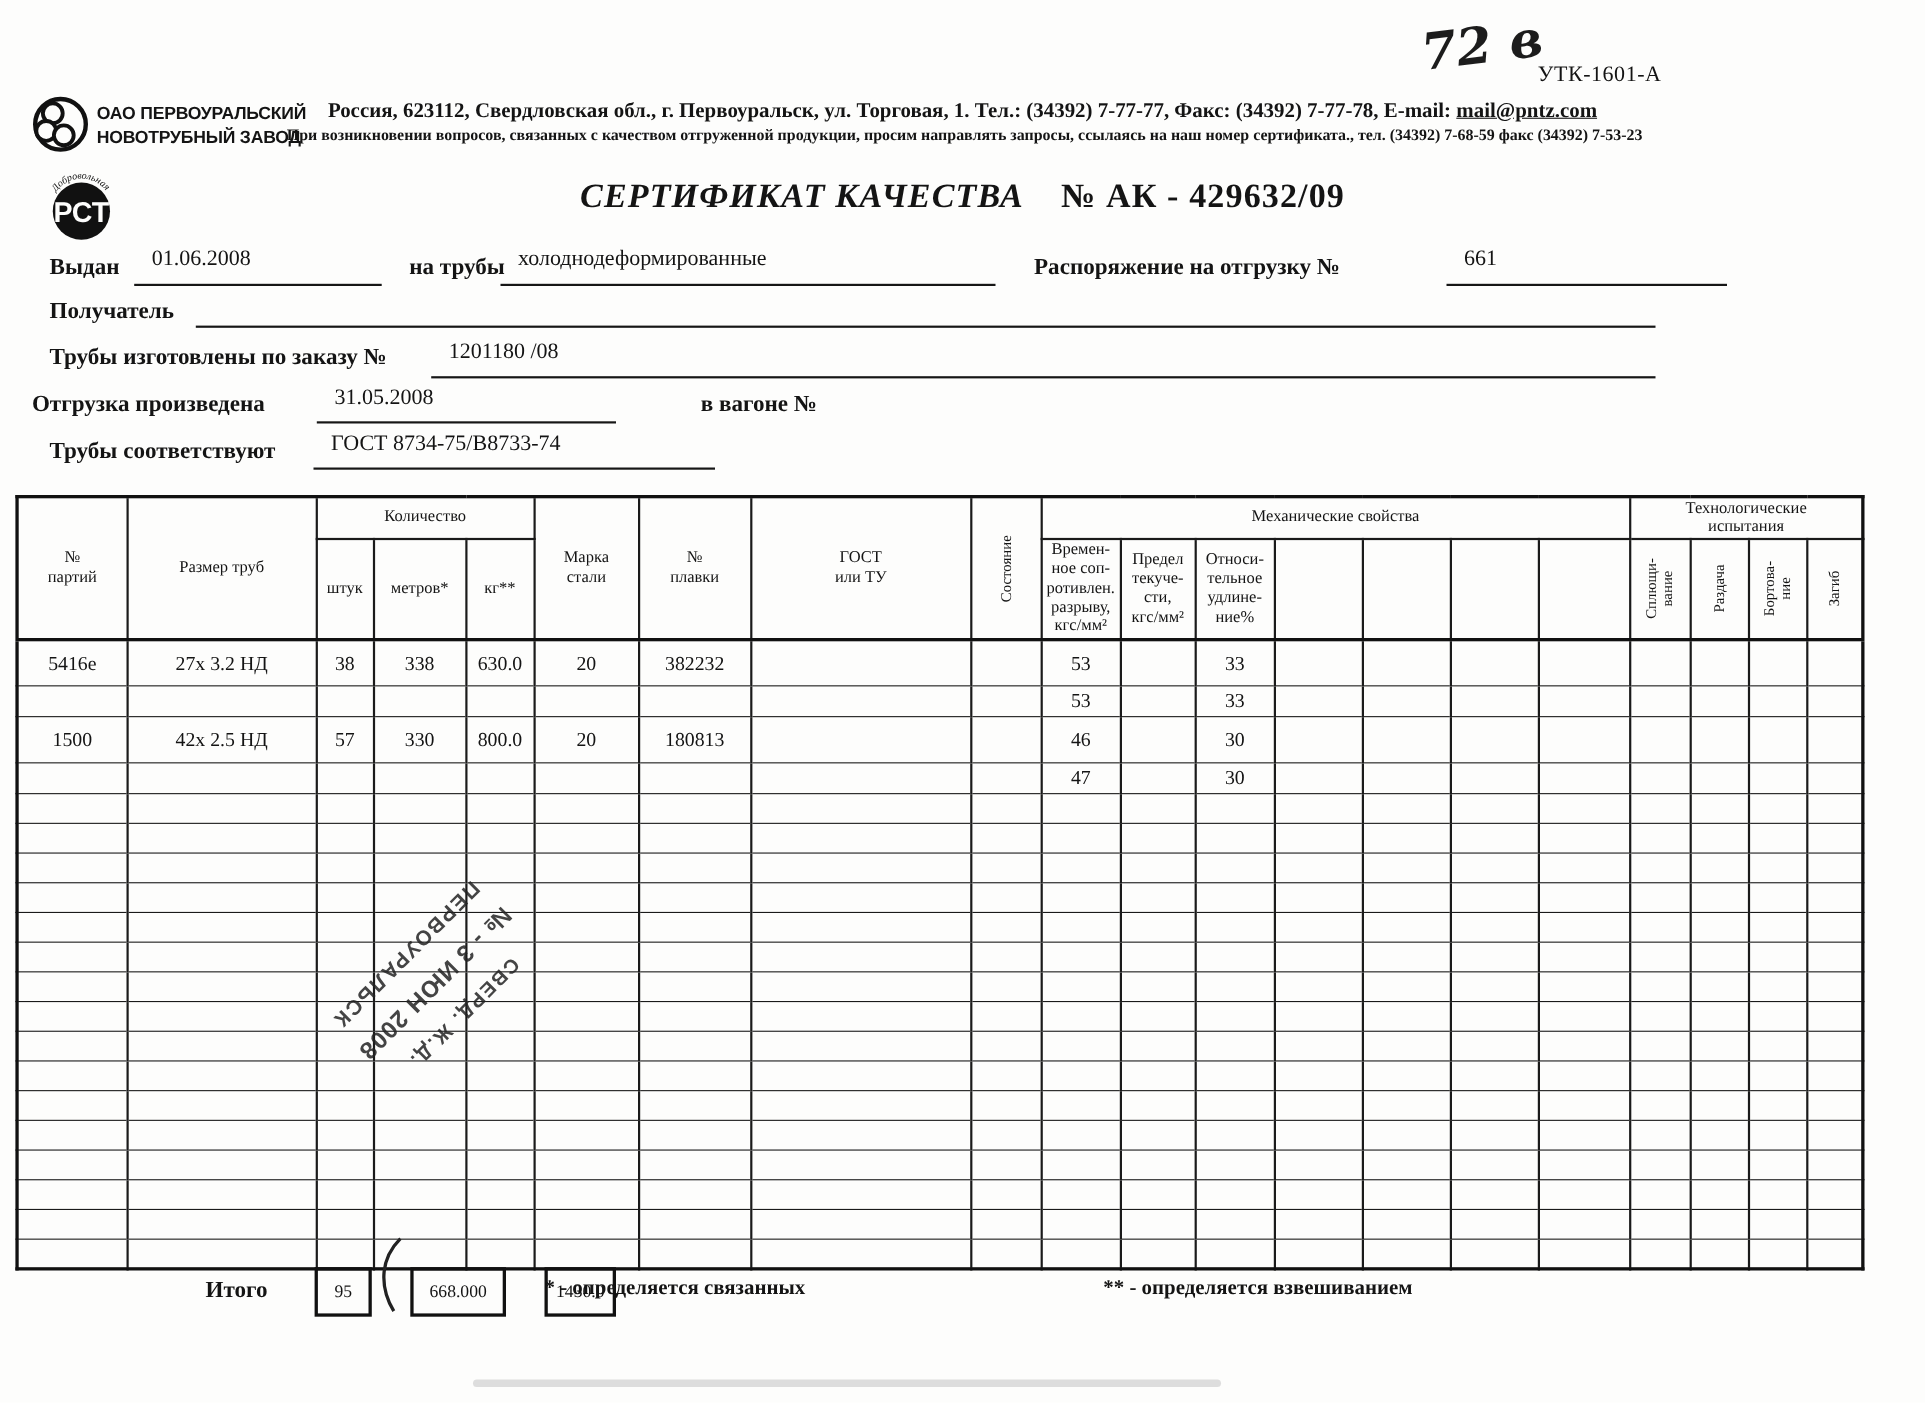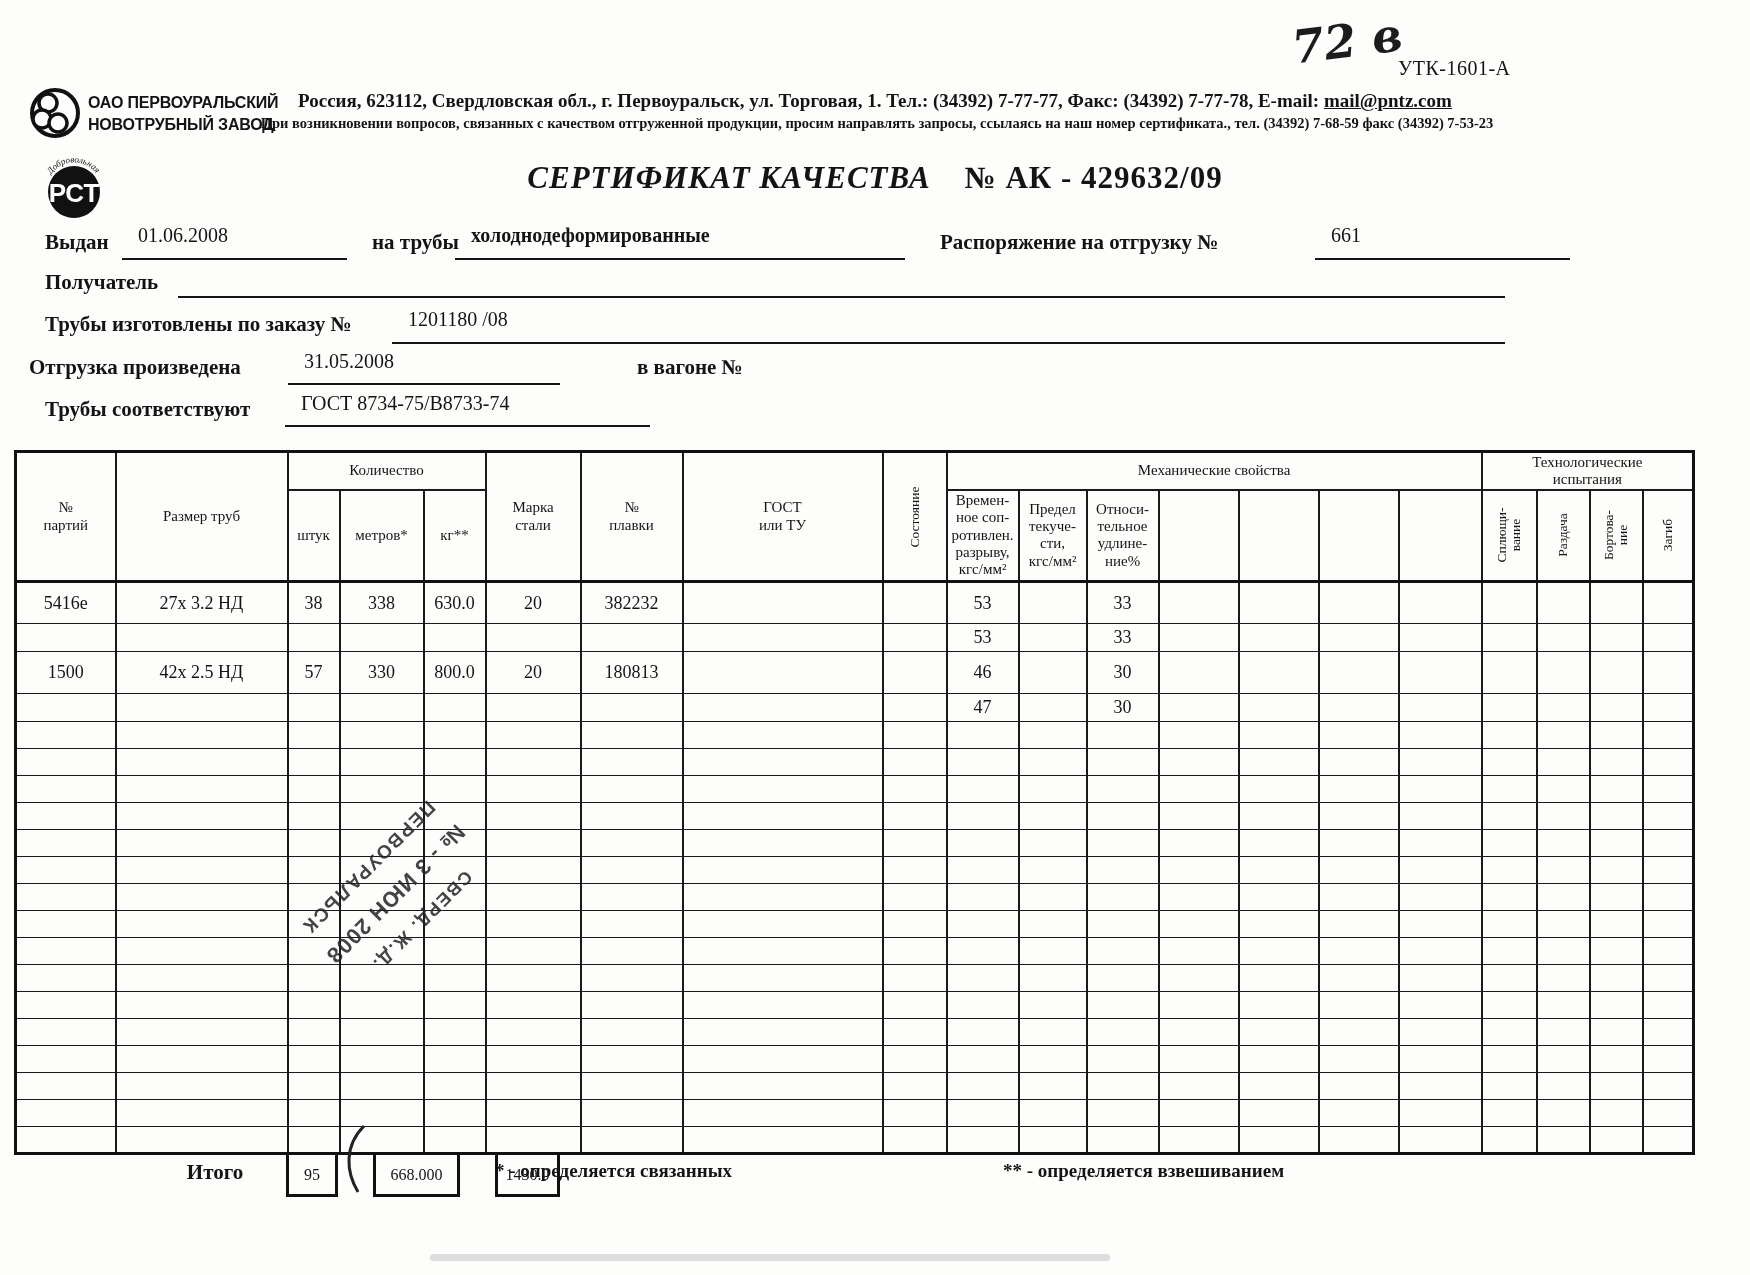--- a/index.html
+++ b/index.html
@@ -105,21 +105,21 @@
   <div class="title">
     <span class="t1">СЕРТИФИКАТ КАЧЕСТВА</span>
     <span class="t2">№  АК -  429632/09</span>
   </div>
 
   <div class="flabel" style="left:45px;top:230px;">Выдан</div>
   <div class="fline" style="left:122px;top:224px;width:225px;height:34px;">
     <span class="v">01.06.2008</span>
   </div>
   <div class="flabel" style="left:372px;top:230px;">на трубы</div>
-  <div class="fline" style="left:455px;top:224px;width:450px;height:34px;font-weight:bold;">
+  <div class="fline" style="left:455px;top:224px;width:450px;height:34px;">
     <span class="v">холоднодеформированные</span>
   </div>
   <div class="flabel" style="left:940px;top:230px;">Распоряжение на отгрузку №</div>
   <div class="fline" style="left:1315px;top:224px;width:255px;height:34px;">
     <span class="v">661</span>
   </div>
 
   <div class="flabel" style="left:45px;top:270px;">Получатель</div>
   <div class="fline" style="left:178px;top:264px;width:1327px;height:32px;"></div>
 

